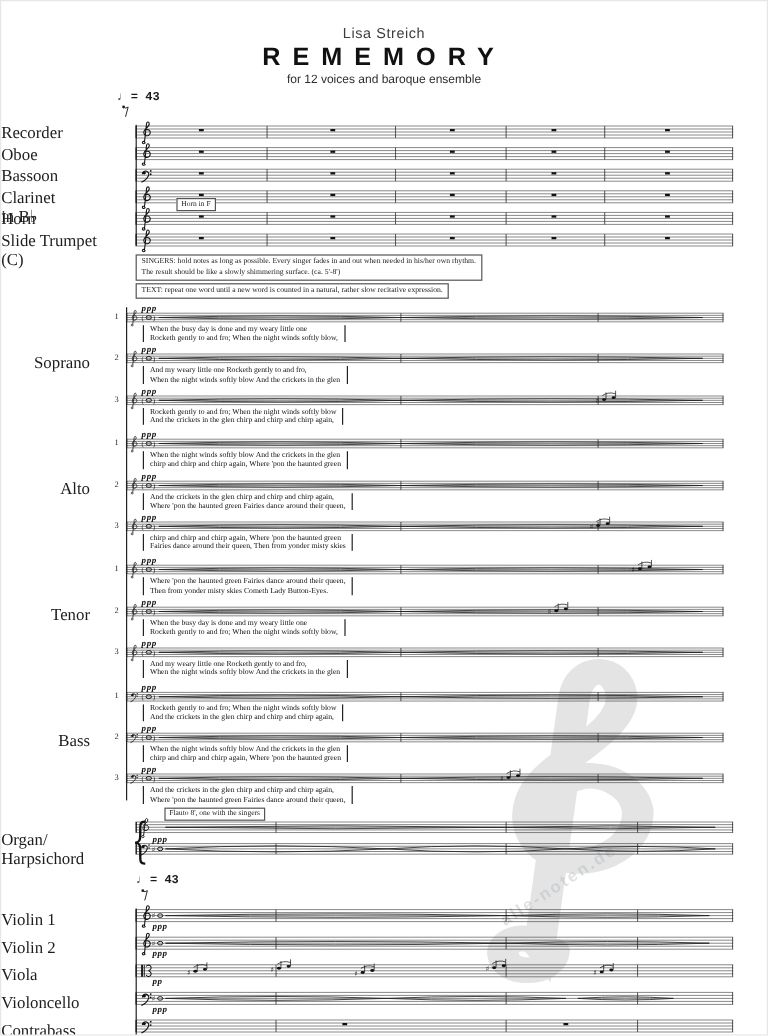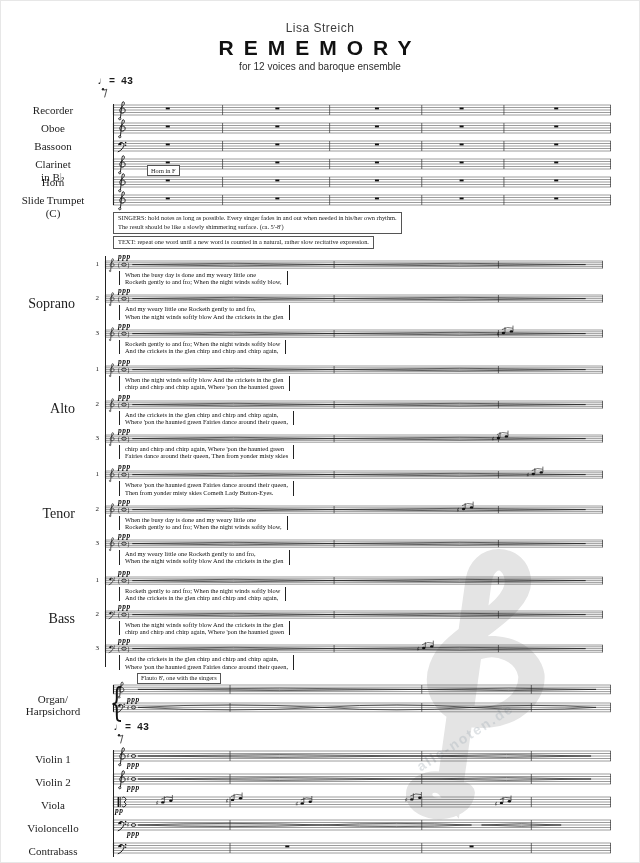--- a/index.html
+++ b/index.html
@@ -23,22 +23,22 @@
   .subtitle{font-size:10px;color:#2e2e2e;margin-top:1px;}
   
   .tempo{font-size:10px;font-weight:bold;font-family:Liberation Mono, monospace;}
   .tempo-top{margin:4px 0 0 96px;}
   .tempo-strings{margin:4px 0 0 112px;}
   .erest{display:block;margin:0 0 0 4px;}
   
   section{position:relative;}
   .sysline{position:absolute;width:1px;background:#222;left:112px;}
   .windrow,.strrow{display:flex;align-items:flex-start;}
-  .labelcol{width:104px;flex:0 0 104px;text-align:center;padding-right:8px;
-    font-size:11px;line-height:1.15;color:#1d1d1d;}
+  .labelcol{width:104px;flex:0 0 104px;text-align:left;padding-right:8px;
+    font-size:14px;line-height:1.15;color:#1d1d1d;}
   .staffwrap{position:relative;flex:1;}
   .dyn{position:absolute;font-size:7.5px;font-weight:bold;font-style:italic;
     font-family:"Liberation Serif",serif;color:#111;letter-spacing:0.5px;}
   .notebox{
     position:absolute;border:0.7px solid #555;background:#fff;
     font-size:6.3px;padding:0.5px 3px;white-space:nowrap;line-height:1.3;
   }
   
   #winds{margin-top:2px;}
   .windrow{height:18px;}
@@ -876,21 +876,21 @@
               </g>
               <g transform="translate(388.44,0)">
                 <text x="-7" y="13.9" font-size="6" font-family="DejaVu Sans, sans-serif" fill="#111">♯</text>
                 <ellipse cx="0" cy="10.9" rx="1.7" ry="1.2" fill="#111"></ellipse>
                 <line x1="1.6" y1="10.7" x2="1.6" y2="4.9" stroke="#111" stroke-width="0.6"></line>
                 <ellipse cx="8" cy="9.3" rx="1.7" ry="1.2" fill="#111"></ellipse>
                 <line x1="9.6" y1="9.1" x2="9.6" y2="3.5" stroke="#111" stroke-width="0.6"></line>
                 <path d="M-1.5,7.5 Q4,4.1 9.5,6.1" fill="none" stroke="#111" stroke-width="0.6"></path>
               </g>
             </svg>
-            <div class="dyn" style="left: 2px; top: 14px; font-style: italic;">pp</div>
+            <div class="dyn" style="left: 14px; top: 14px; font-style: italic;">pp</div>
           </div>
         </div>
         <div class="strrow">
           <div class="labelcol">
             <div>Violoncello</div>
           </div>
           <div class="staffwrap">
             <svg width="498" height="20" viewBox="0 0 498 20" style="display:block;overflow:visible">
               <line x1="0" y1="5" x2="498" y2="5" stroke="#4a4a4a" stroke-width="0.55"></line>
               <line x1="0" y1="7.5" x2="498" y2="7.5" stroke="#4a4a4a" stroke-width="0.55"></line>

